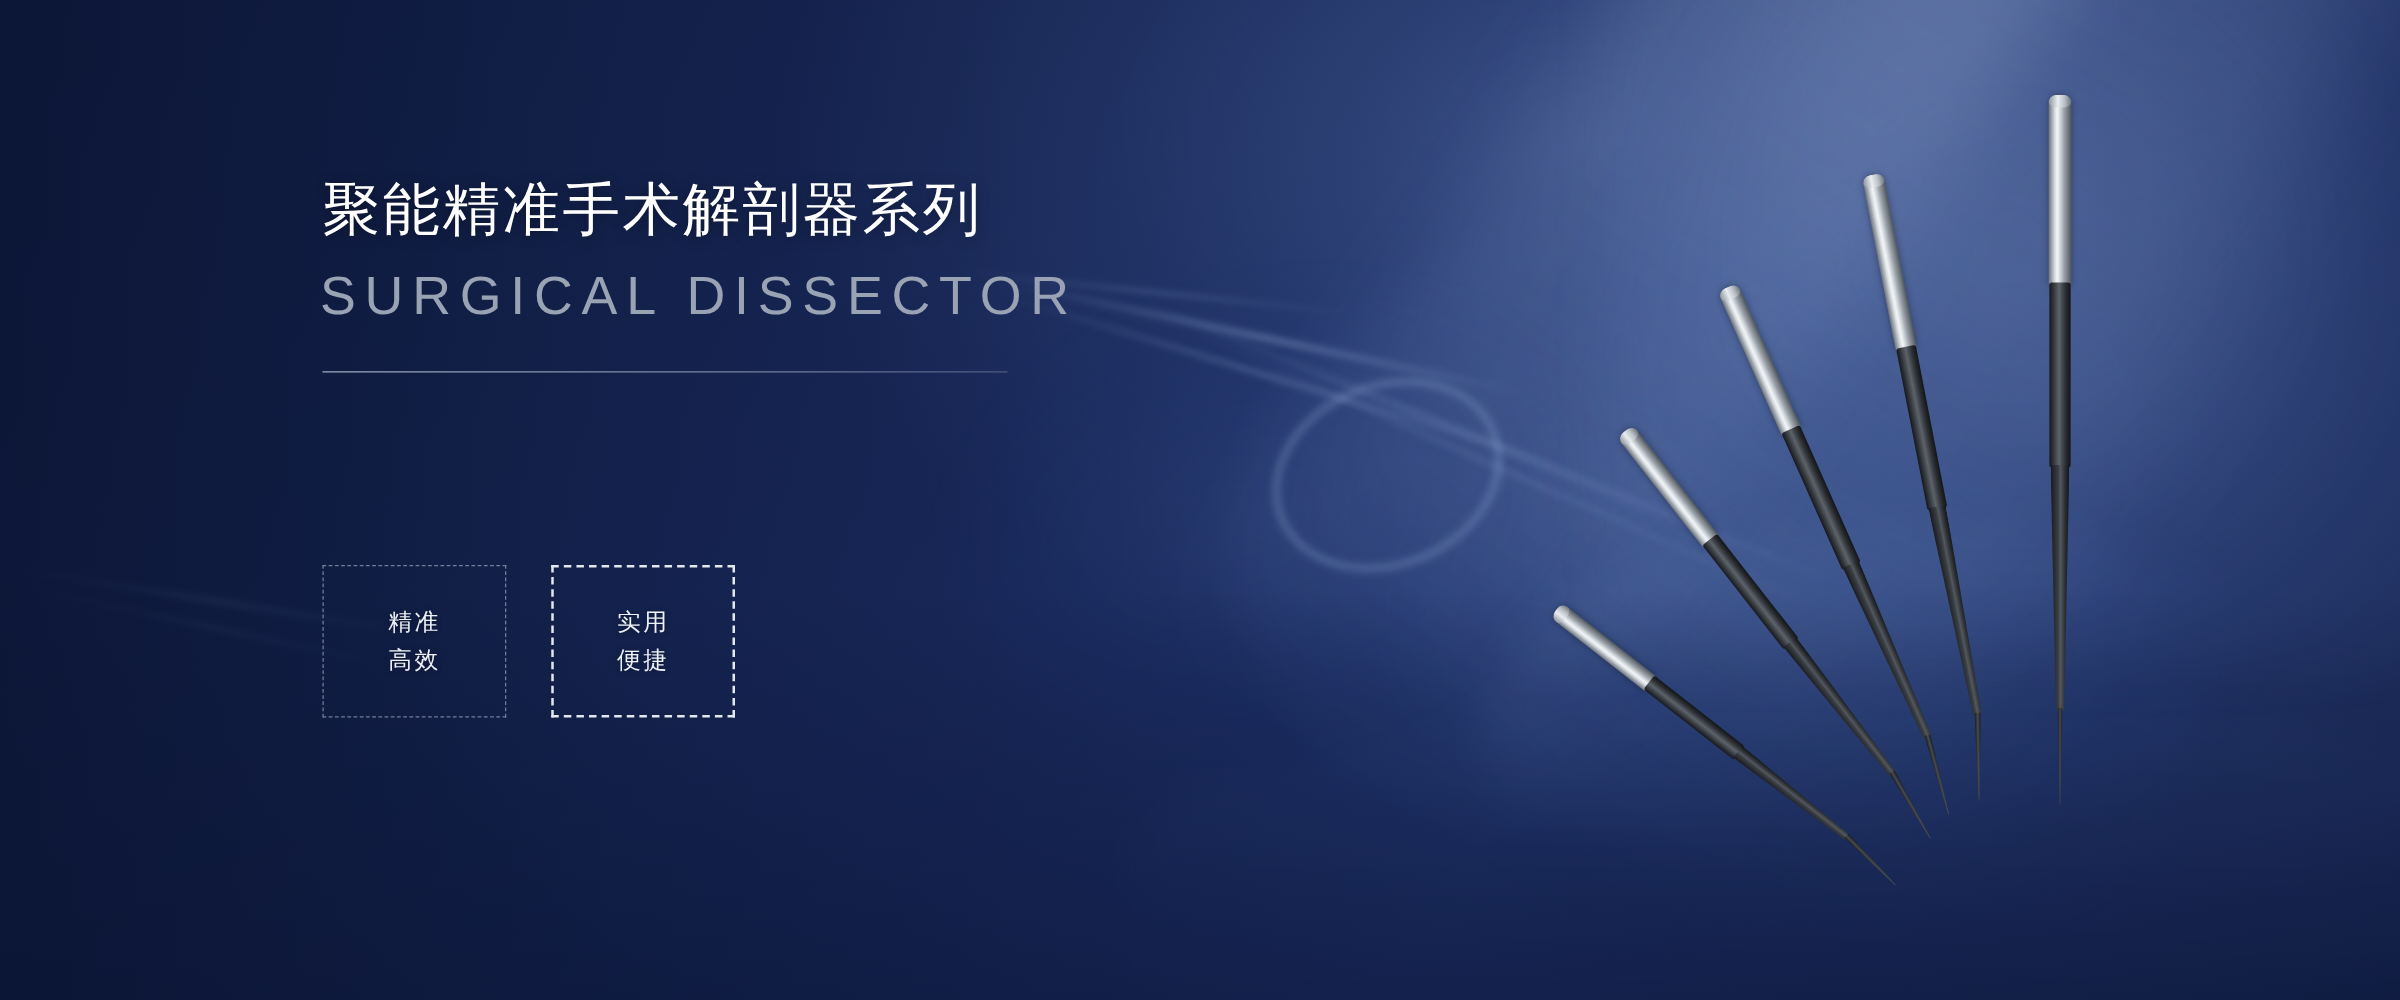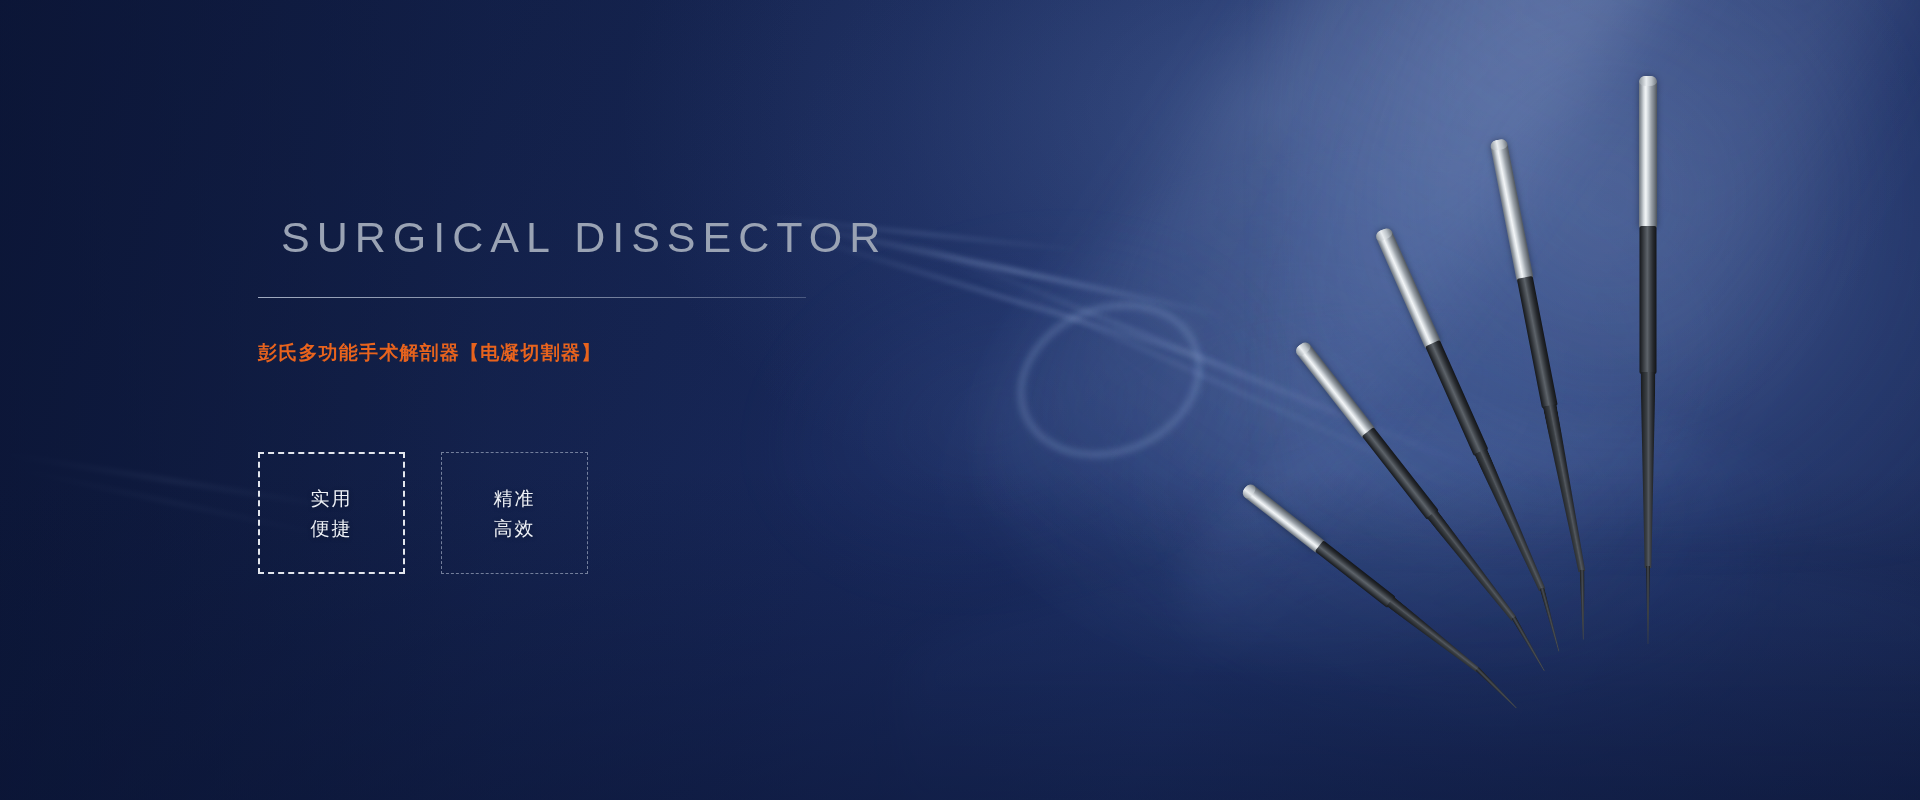--- a/index.html
+++ b/index.html
@@ -145,21 +145,21 @@
 
   .title-cn{
     position:absolute; left:258px; top:140px;
     font-size:46px; line-height:1.2; letter-spacing:2px;
     color:#ffffff; font-weight:400; white-space:nowrap;
     text-shadow:0 2px 10px rgba(0,0,0,0.35);
   }
   .title-en{
     position:absolute; left:256px; top:214px;
     font-size:43px; line-height:1.1; letter-spacing:7px;
-    color:#9aa3b4; font-weight:300; white-space:nowrap;margin-left:25px;
+    color:#9aa3b4; font-weight:300; white-space:nowrap;
   }
   .divider{
     position:absolute; left:258px; top:297px;
     width:548px; height:1px;
     background:linear-gradient(90deg, rgba(186,196,214,0.85), rgba(186,196,214,0.55) 70%, rgba(186,196,214,0.30));
   }
   .subtitle-orange{
     position:absolute; left:258px; top:340px;
     font-size:19px; letter-spacing:1.2px;
     color:#e8631d; font-weight:700; white-space:nowrap;
@@ -246,36 +246,36 @@
       <div class="handle" style="width:18px; height:152px;"></div>
       <div class="shaft" style="top:150px; width:17px; height:148px; border-radius:2px;"></div>
       <div class="taper" style="top:296px; width:15px; height:196px; clip-path:polygon(0 0,100% 0,72% 100%,28% 100%);"></div>
       <div class="tip" style="top:490px; width:4px; height:78px; margin-left:-2px; clip-path:polygon(0 0,100% 0,58% 100%,42% 100%); transform:rotate(0deg);"></div>
     </div>
 
   </div>
 
   <div class="content">
 
+    <div class="title-cn">聚能精准手术解剖器系列</div>
 
     <div class="title-en">SURGICAL DISSECTOR</div>
 
     <div class="divider"></div>
 
-    <div class="subtitle-orange">彭氏多功能手术解剖器【电凝切割器】</div>
 
     <div class="feature-row">
+
+      <div class="feature-box">
+        <span class="feature-line">精准</span>
+        <span class="feature-line">高效</span>
+      </div>
 
       <div class="feature-box emph">
         <span class="feature-line">实用</span>
         <span class="feature-line">便捷</span>
       </div>
 
-      <div class="feature-box">
-        <span class="feature-line">精准</span>
-        <span class="feature-line">高效</span>
-      </div>
-
 
     </div>
   </div>
 
 </div>
 
 </body></html>

